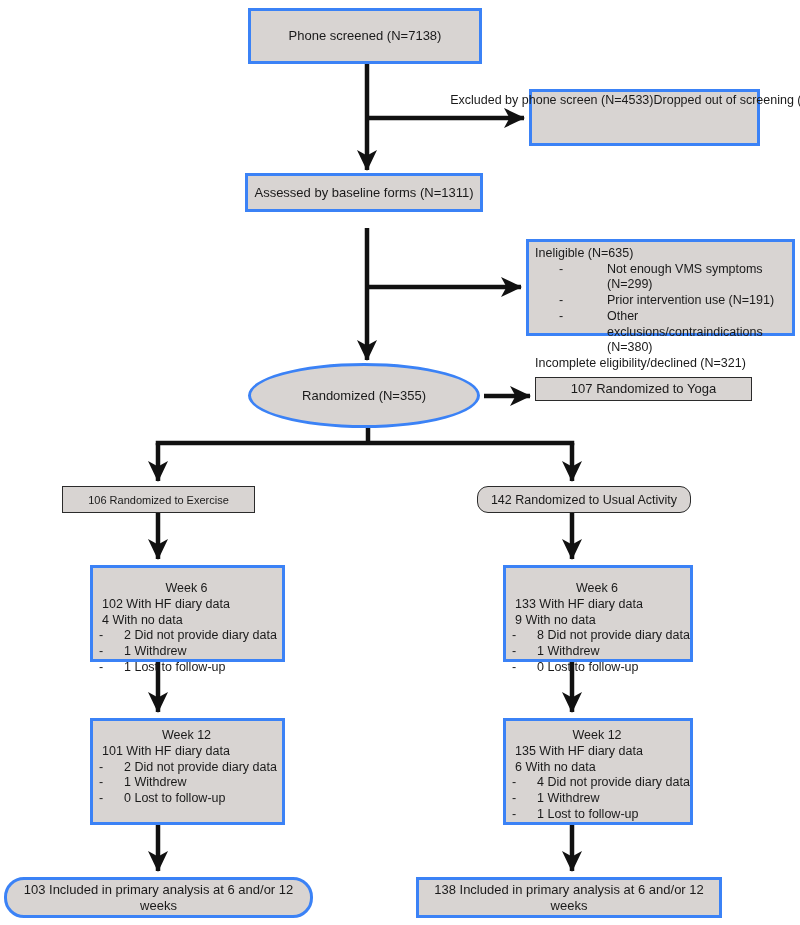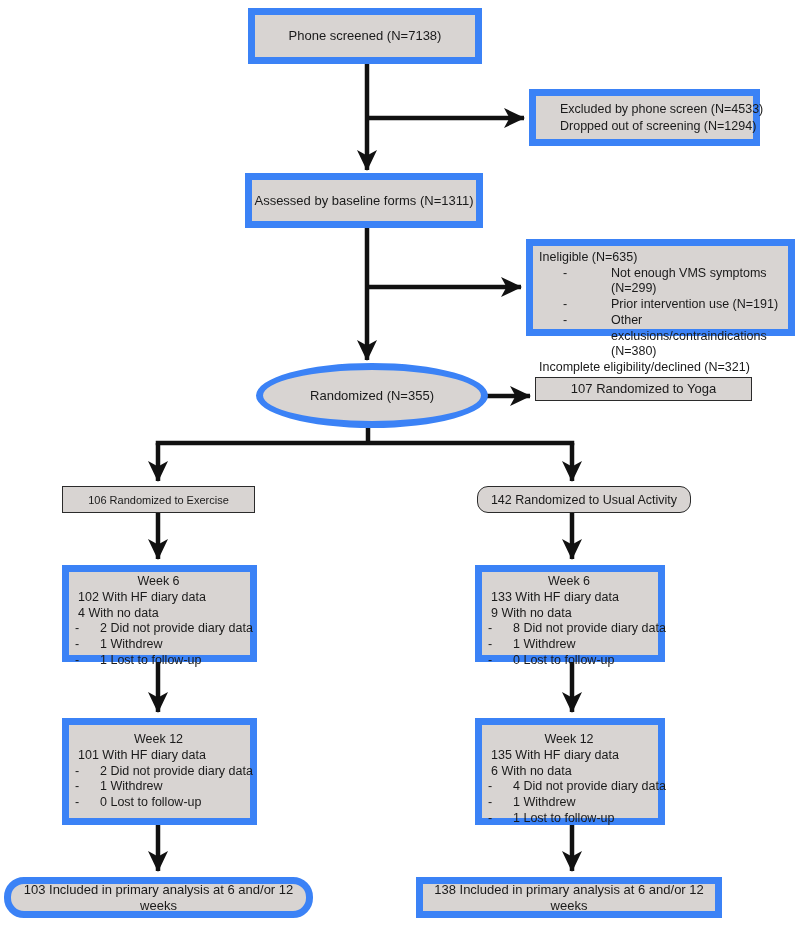--- a/index.html
+++ b/index.html
@@ -4,34 +4,34 @@
 <style>
   html,body{margin:0;padding:0;background:#fff;}
   .canvas{
     position:relative;width:800px;height:925px;background:#ffffff;
     font-family:"Liberation Sans", sans-serif;color:#1a1a1a;
     -webkit-font-smoothing:antialiased;
   }
   .connectors{position:absolute;left:0;top:0;}
   .node{
     position:absolute;box-sizing:border-box;
-    background:#d8d4d2;border:7px solid #3b82f6;
+    background:#d8d4d2;border:3px solid #3b82f6;
     font-size:13px;line-height:16px;
   }
   .center-one{display:flex;align-items:center;justify-content:center;text-align:center;}
   .thin{border-width:1.5px;border-color:#2b2b2b;}
   .ellipse{border-radius:50%;}
-  .two-line{display:flex;flex-direction:column;justify-content:center;padding-left:24px;font-size:12.5px;line-height:17px;}
+  .two-line{display:flex;flex-direction:row;justify-content:center;padding-left:11px;font-size:12.5px;line-height:17px;}
   .two-line div{white-space:nowrap;}
   .inel{padding:4px 2px 0 6px;font-size:12.5px;line-height:15.7px;}
   .inel-header,.inel-footer{white-space:nowrap;}
   .inel-bullet{display:flex;}
   .inel-dash{flex:none;width:48px;margin-left:24px;}
   .inel-bullet .btxt{flex:1;}
-  .week{padding:2px 2px 0 0;font-size:12.5px;line-height:15.8px;}
+  .week{padding:13px 2px 0 0;font-size:12.5px;line-height:15.8px;margin-left:28px;}
   .week.tall{padding-top:7px;}
   .wk-title{text-align:center;}
   .wk-line{padding-left:9px;white-space:nowrap;}
   .wk-bullet{display:flex;padding-left:6px;white-space:nowrap;}
   .wk-dash{flex:none;width:25px;}
   .bottom-box{font-size:13px;}
 </style>
 </head>
 <body>
 
@@ -64,42 +64,42 @@
 
   <div class="node center-one" style="left:248px;top:8px;width:234px;height:56px;">
     <span>Phone screened (N=7138)</span>
   </div>
 
   <div class="node two-line" style="left:529px;top:89px;width:231px;height:57px;">
     <div>Excluded by phone screen (N=4533)</div>
     <div>Dropped out of screening (N=1294)</div>
   </div>
 
-  <div class="node center-one" style="left:245px;top:173px;width:238px;height:55px;">
+  <div class="node center-one" style="left:245px;top:173px;width:238px;height:39px;">
     <span>Assessed by baseline forms (N=1311)</span>
   </div>
 
   <div class="node inel" style="left:526px;top:239px;width:269px;height:97px;">
     <div class="inel-header">Ineligible (N=635)</div>
     <div class="inel-bullet">
       <span class="inel-dash">-</span>
       <span class="btxt">Not enough VMS symptoms (N=299)</span>
     </div>
     <div class="inel-bullet">
       <span class="inel-dash">-</span>
       <span class="btxt">Prior intervention use (N=191)</span>
     </div>
     <div class="inel-bullet">
       <span class="inel-dash">-</span>
       <span class="btxt">Other exclusions/contraindications (N=380)</span>
     </div>
     <div class="inel-footer">Incomplete eligibility/declined (N=321)</div>
   </div>
 
-  <div class="node ellipse center-one" style="left:256px;top:363px;width:232px;height:65px;">
+  <div class="node ellipse center-one" style="left:248px;top:363px;width:232px;height:65px;">
     <span>Randomized (N=355)</span>
   </div>
 
   <div class="node thin center-one" style="left:535px;top:377px;width:217px;height:24px;">
     <span>107 Randomized to Yoga</span>
   </div>
 
   <div class="node thin center-one" style="left:62px;top:486px;width:193px;height:27px;font-size:11px;">
     <span>106 Randomized to Exercise</span>
   </div>

